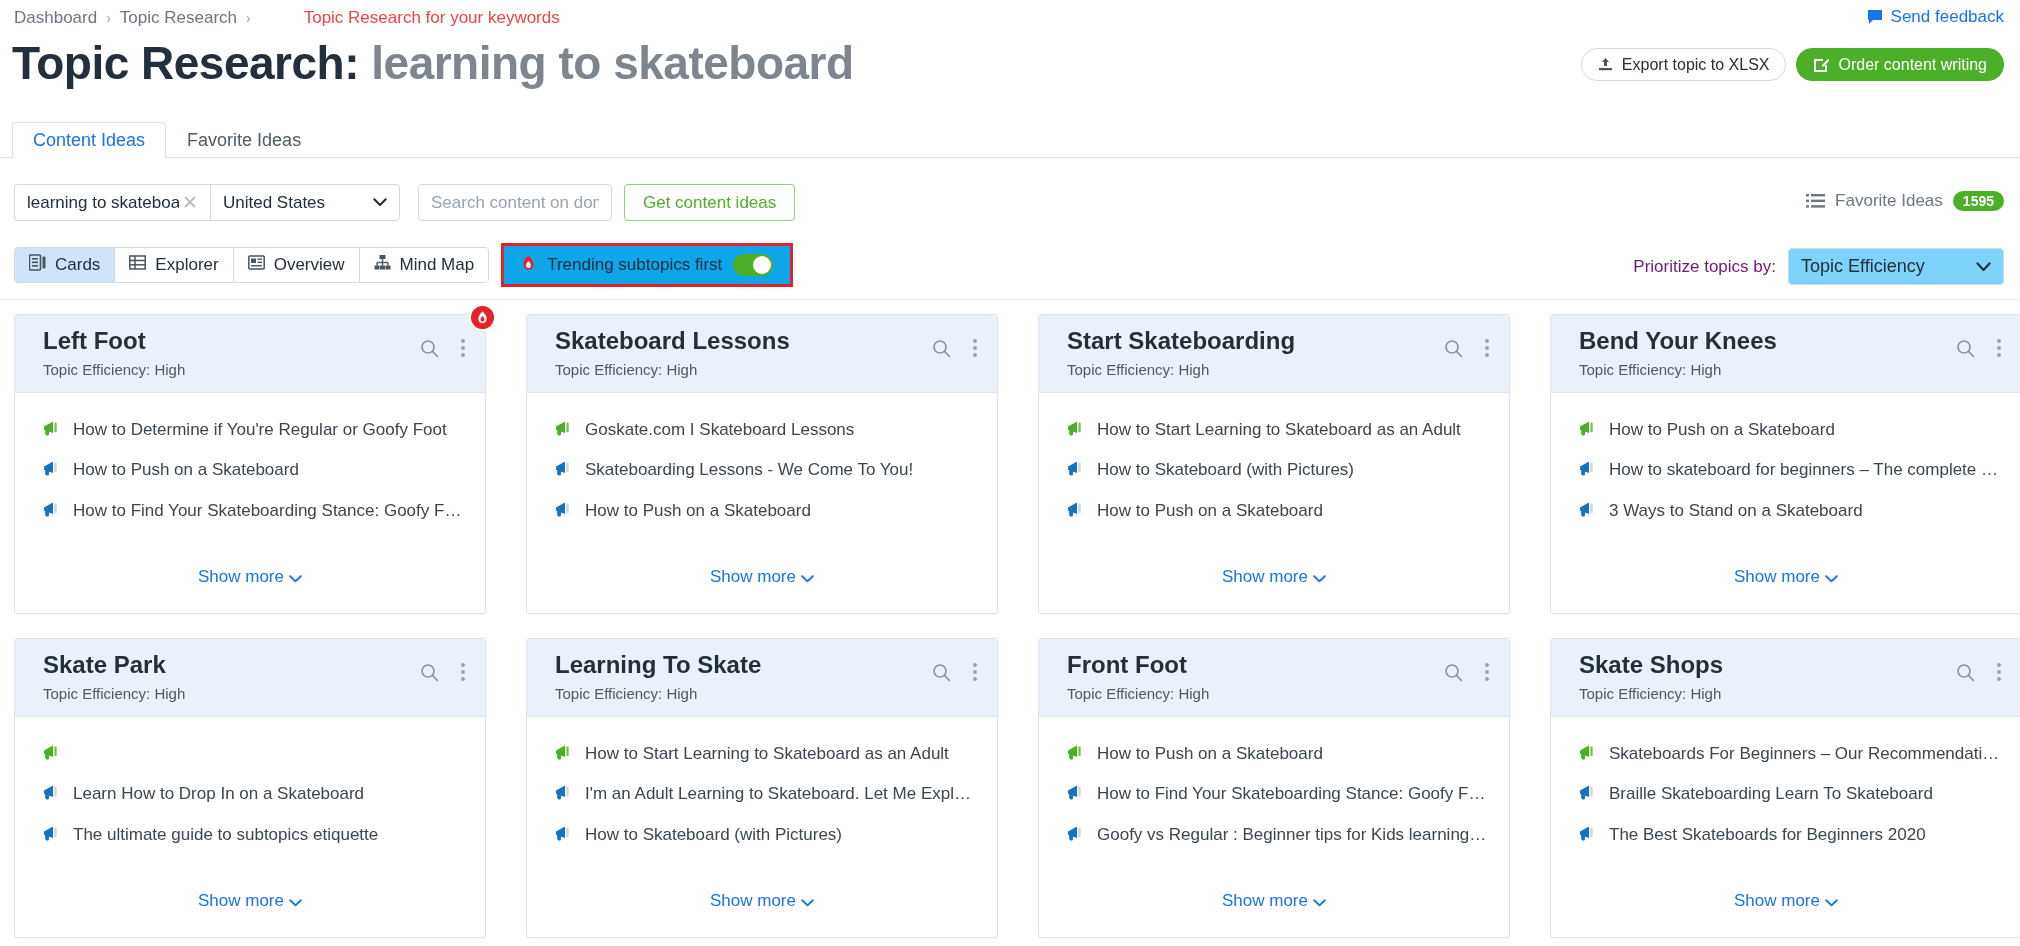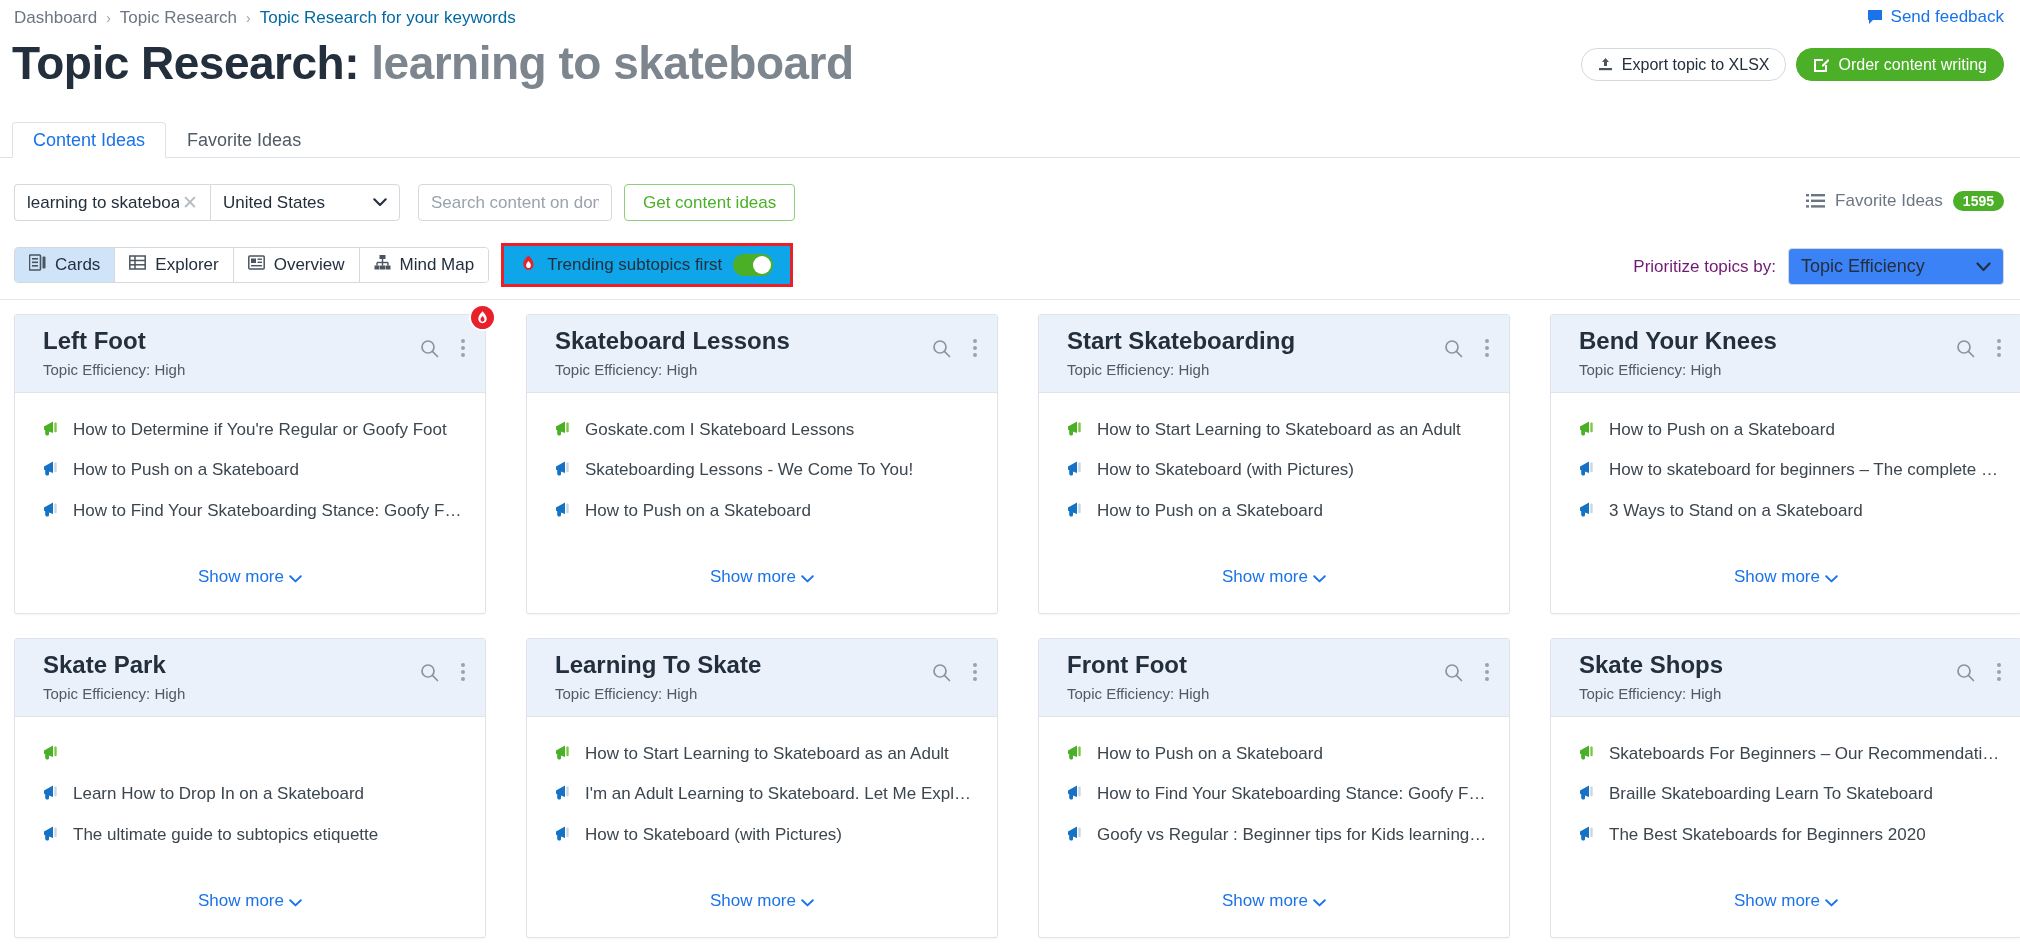--- a/index.html
+++ b/index.html
@@ -13,21 +13,21 @@
   .page { position: relative; width: 2020px; height: 946px; background:#fff; }
 
   
   .breadcrumb {
     position:absolute; left:14px; top:8px;
     display:flex; align-items:center; gap:9px;
     font-size:17px; color:#6c7683;
   }
   .breadcrumb .crumb { color:#6c7683; }
   .breadcrumb .crumb.link { cursor:pointer; }
-  .breadcrumb .crumb.current { color:#0369a1; }
+  .breadcrumb .crumb.current { color:#ef4444;margin-left:44px; }
   .breadcrumb .sep { color:#9aa3ad; font-size:14px; }
 
   
   .send-feedback {
     position:absolute; right:16px; top:7px;
     display:flex; align-items:center; gap:7px;
     font-size:17px; color:#1a73e8; cursor:pointer;
   }
   .fb-icon { display:inline-block; width:18px; height:18px; }
 
@@ -133,21 +133,21 @@
     position:relative; cursor:pointer;
   }
   .toggle .knob {
     position:absolute; right:2px; top:2px; width:18px; height:18px;
     border-radius:50%; background:#fff;
   }
   .prioritize { position:absolute; right:16px; top:248px; display:flex; align-items:center; gap:12px; }
   .prioritize .plbl { font-size:17px; color:#701a75; }
   .select-box {
     width:216px; height:37px; border:1px solid #d4d9de; border-radius:4px;
-    background:#3b82f6; display:flex; align-items:center; justify-content:space-between;
+    background:#7dd3fc; display:flex; align-items:center; justify-content:space-between;
     padding:0 12px; font-size:18px; cursor:pointer;
   }
 
   
   .grid-sep { position:absolute; left:0; top:299px; width:2020px; height:1px; background:#e3e7eb; }
   .grid {
     position:absolute; left:14px; top:314px; width:1992px;
     display:grid; grid-template-columns:repeat(4, 472px); gap:24px 40px;
   }
   .card {

